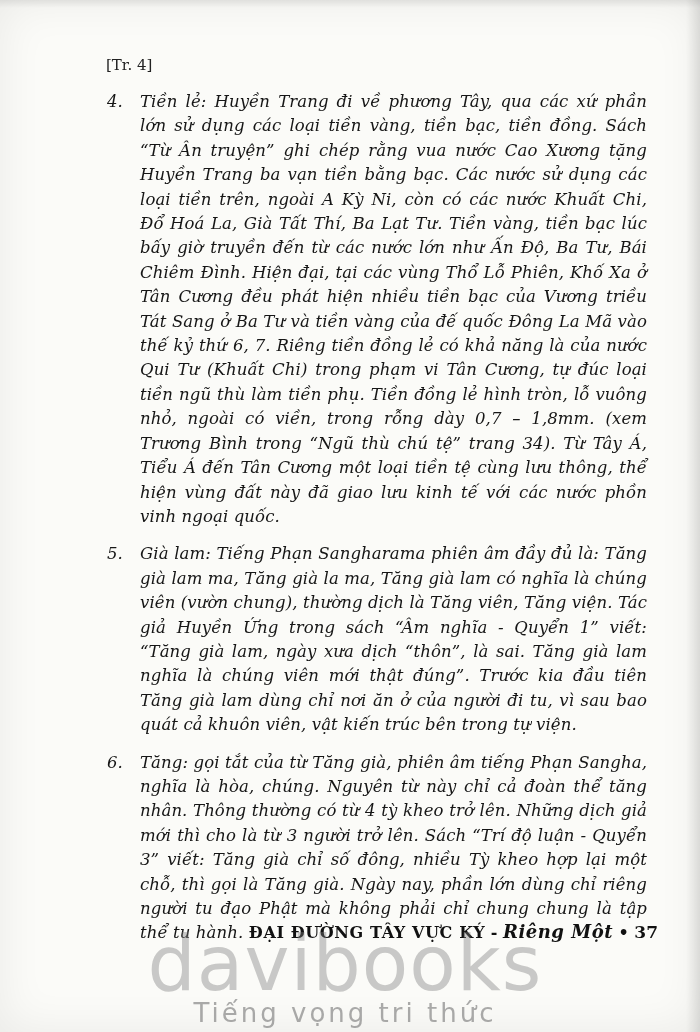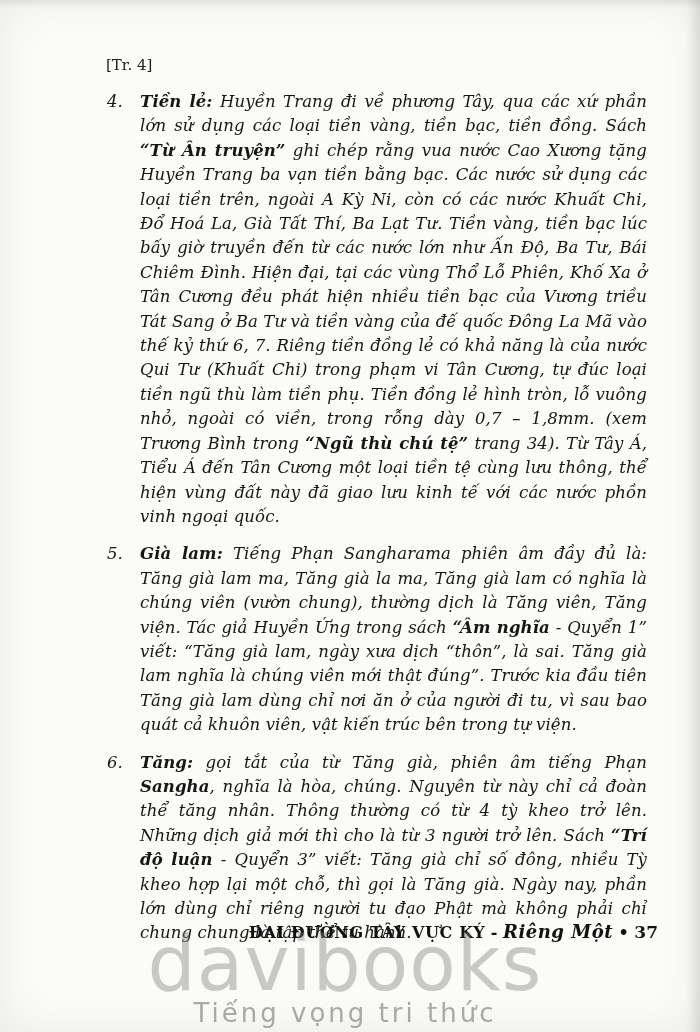--- a/index.html
+++ b/index.html
@@ -57,21 +57,21 @@
   }
   .item:last-child { margin-bottom: 0; }
 
   .num {
     position: absolute;
     left: 1px;
     top: 0;
     font-style: italic;
   }
 
-  .body .bold { font-weight: bold; }
+  .body .bold { font-weight: normal; }
 
   .footer {
     position: absolute;
     right: 42px;
     bottom: 90px;
     z-index: 2;
     font-size: 16px;
     white-space: nowrap;
     color: #111;
   }

